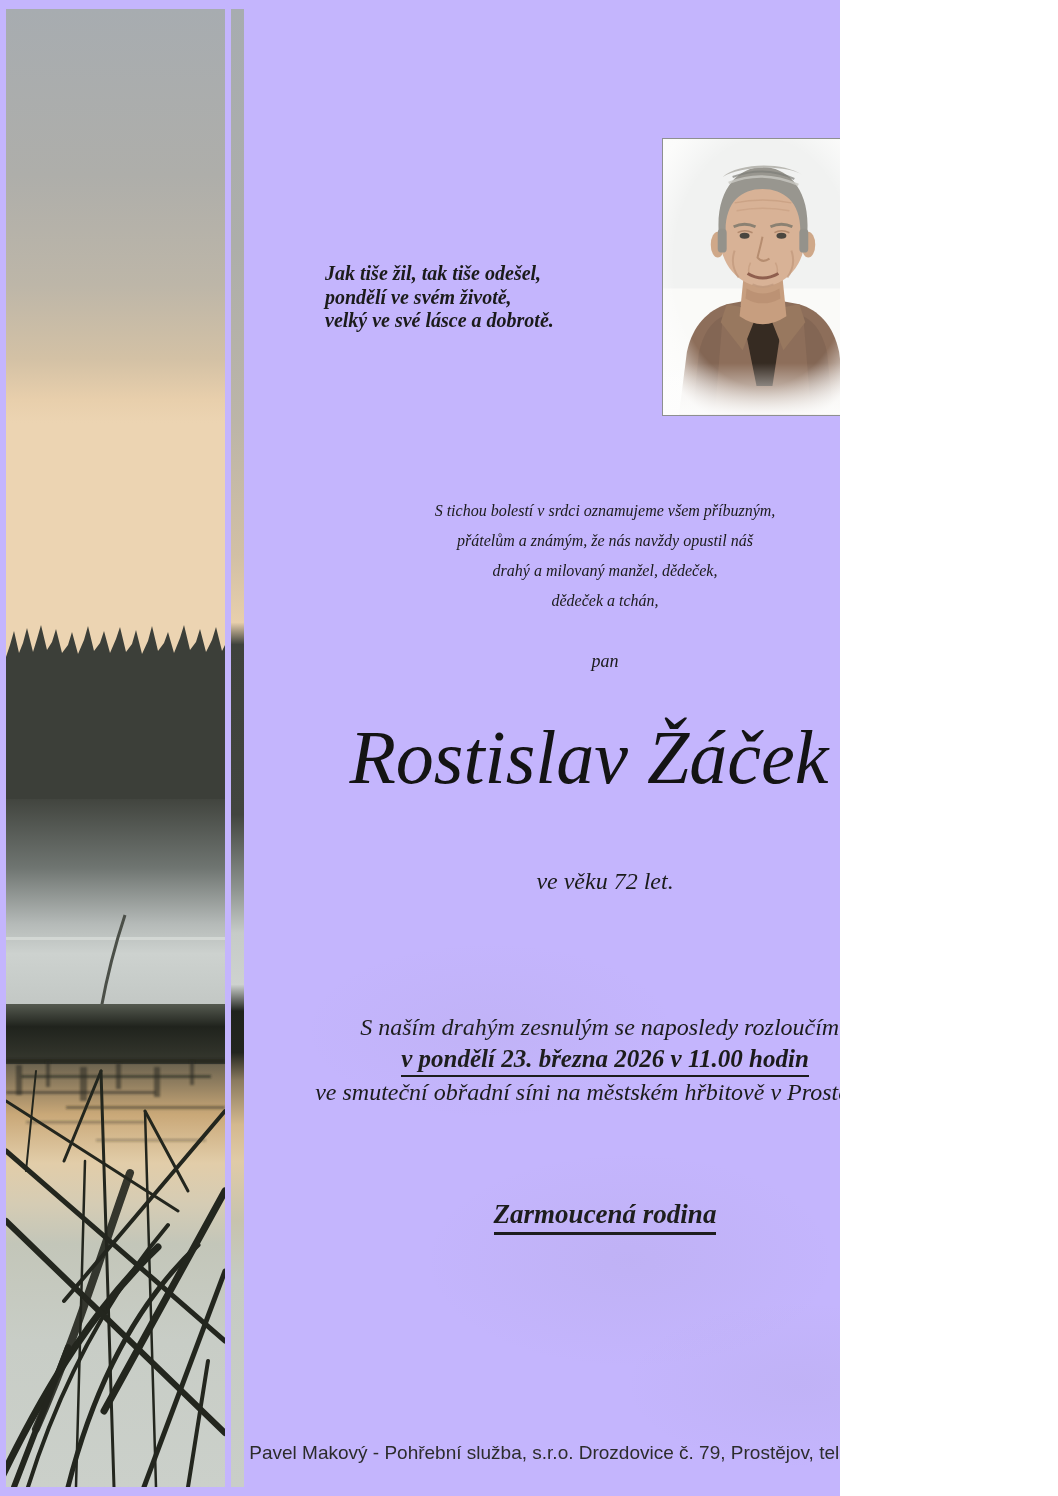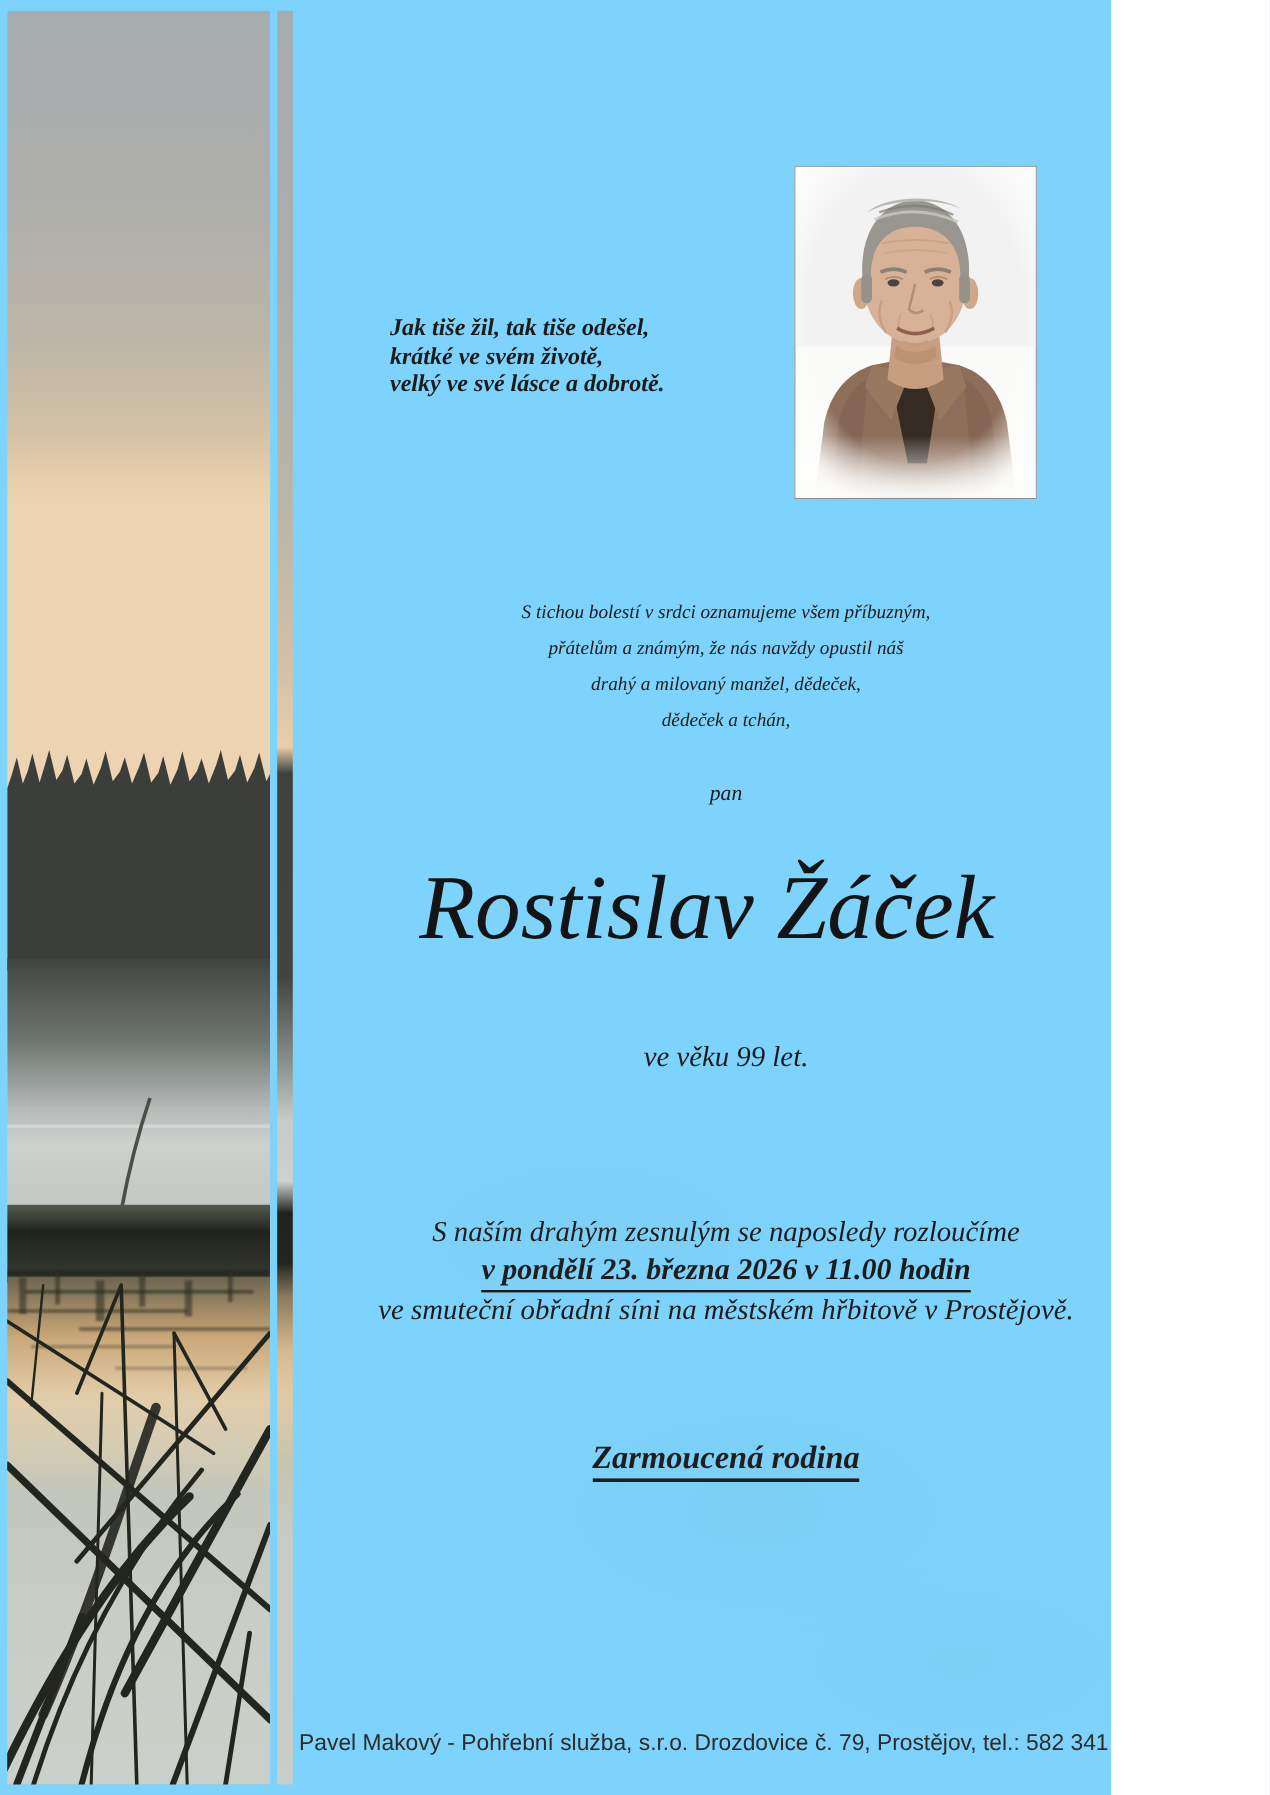--- a/index.html
+++ b/index.html
@@ -1,18 +1,18 @@
 <!DOCTYPE html>
 <html><head>
 <meta charset="utf-8">
 <style>
   * { margin:0; padding:0; box-sizing:border-box; }
   html,body { width:1058px; height:1496px; background:#ffffff; }
   body { font-family:"Liberation Serif","DejaVu Serif",serif; color:#1b1b1b; }
-  .page { position:relative; width:926px; height:1496px; background:#7dd3fc; overflow:hidden; }
+  .page { position:relative; width:840px; height:1496px; background:#c4b5fd; overflow:hidden; }
 
   
   .sidebar { position:absolute; left:6px; top:9px; width:219px; height:1478px; }
   .sidebar svg { display:block; width:100%; height:100%; }
   .accent-strip { position:absolute; left:231px; top:9px; width:13px; height:1478px;
     background:linear-gradient(180deg,
       #a7acb0 0%, #adaeaa 16%, #bcb5a8 28%, #d2c0a5 37%, #e8cfac 41.5%,
       #3f423c 43%, #42453f 54.5%, #8d938f 59.5%, #c6cbc8 62.5%, #ced2cf 66%,
       #20231d 67.8%, #23251f 70.6%, #8a7a5f 72.5%, #d4b98f 75.5%, #e0cba8 78%,
       #c7c3ae 82%, #c6cbc4 86%, #c9cec8 100%);
@@ -155,21 +155,21 @@
         <path d="M30,1062 L20,1162" stroke-width="2"></path>
         <path d="M124,1164 C100,1230 70,1330 30,1420" stroke-width="8" opacity="0.9"></path>
       </g>
     </svg>
   </div>
 
   <div class="accent-strip"></div>
 
   <div class="epitaph">
     <div>Jak tiše žil, tak tiše odešel,</div>
-    <div>krátké ve svém životě,</div>
+    <div>pondělí ve svém životě,</div>
     <div>velký ve své lásce a dobrotě.</div>
   </div>
 
   <div class="portrait">
     <svg viewBox="0 0 201 277">
       <defs>
         <radialGradient id="vign" cx="0.5" cy="0.45" r="0.62">
           <stop offset="0" stop-color="#ffffff" stop-opacity="0"></stop>
           <stop offset="0.72" stop-color="#ffffff" stop-opacity="0"></stop>
           <stop offset="1" stop-color="#fdfdfc" stop-opacity="0.9"></stop>
@@ -236,21 +236,21 @@
     <div>přátelům a známým, že nás navždy opustil náš</div>
     <div>drahý a milovaný manžel, dědeček,</div>
     <div>dědeček a tchán,</div>
   </div>
 
   <div class="honorific">pan</div>
 
   <div class="deceased-name">Rostislav Žáček</div>
 
   <div class="death-info">
-    <div>ve věku 99 let.</div>
+    <div>ve věku 72 let.</div>
   </div>
 
   <div class="farewell">
     <div>S naším drahým zesnulým se naposledy rozloučíme</div>
     <div><span class="datetime">v pondělí 23. března 2026 v 11.00 hodin</span></div>
     <div>ve smuteční obřadní síni na městském hřbitově v Prostějově.</div>
   </div>
 
   <div class="signature">
     <span>Zarmoucená rodina</span>

